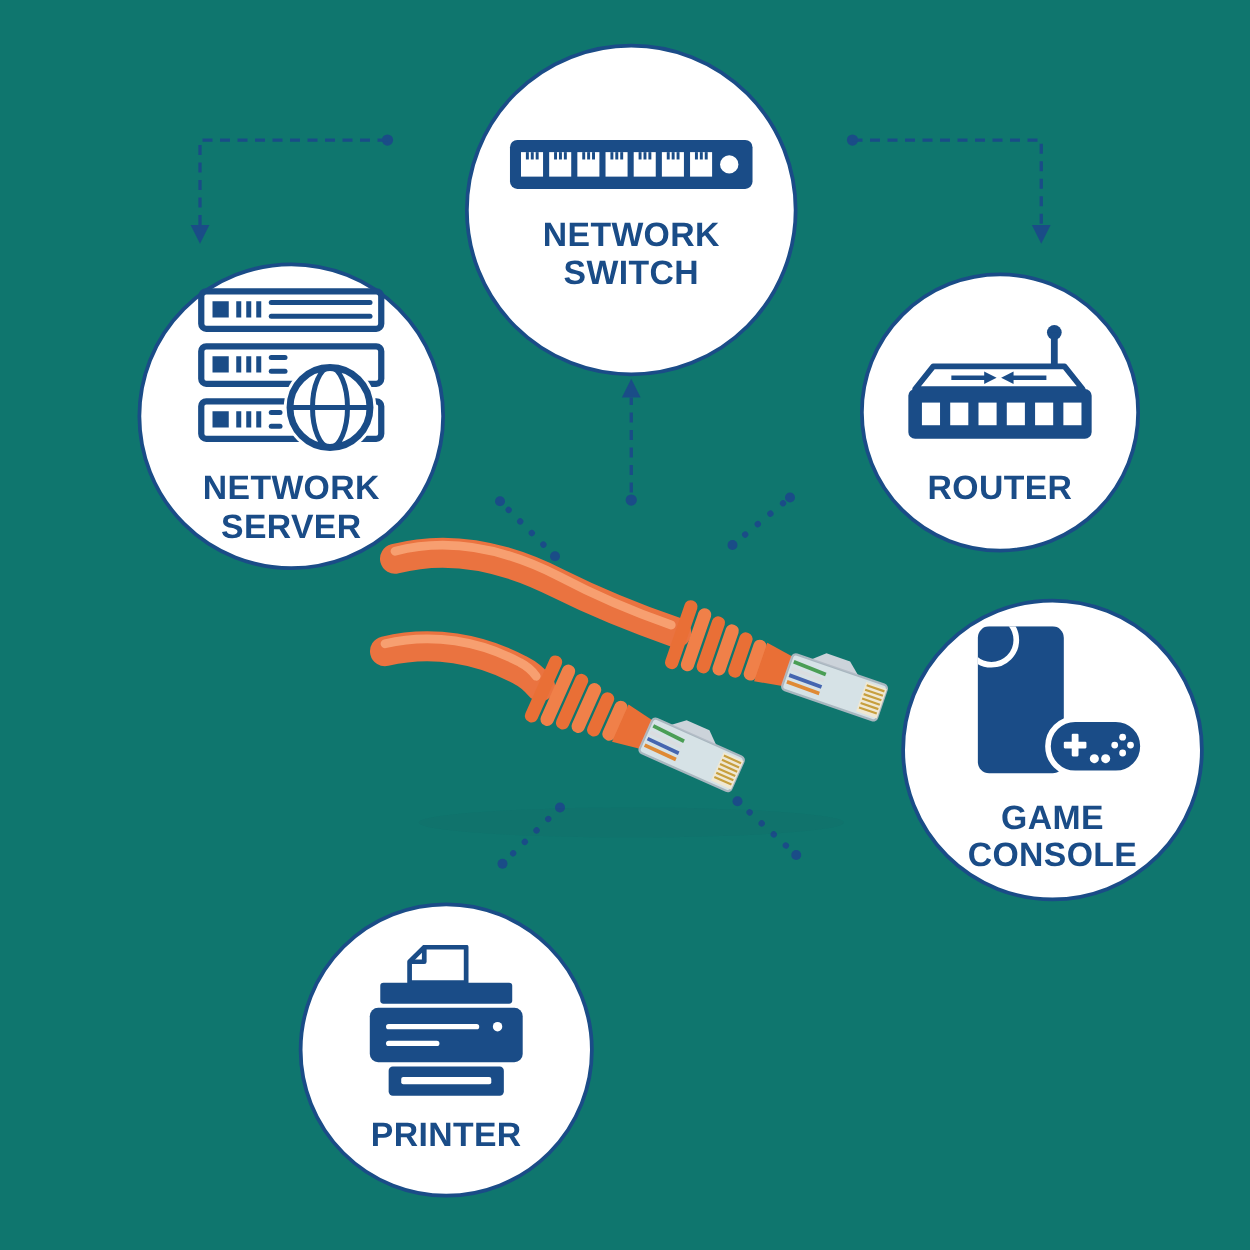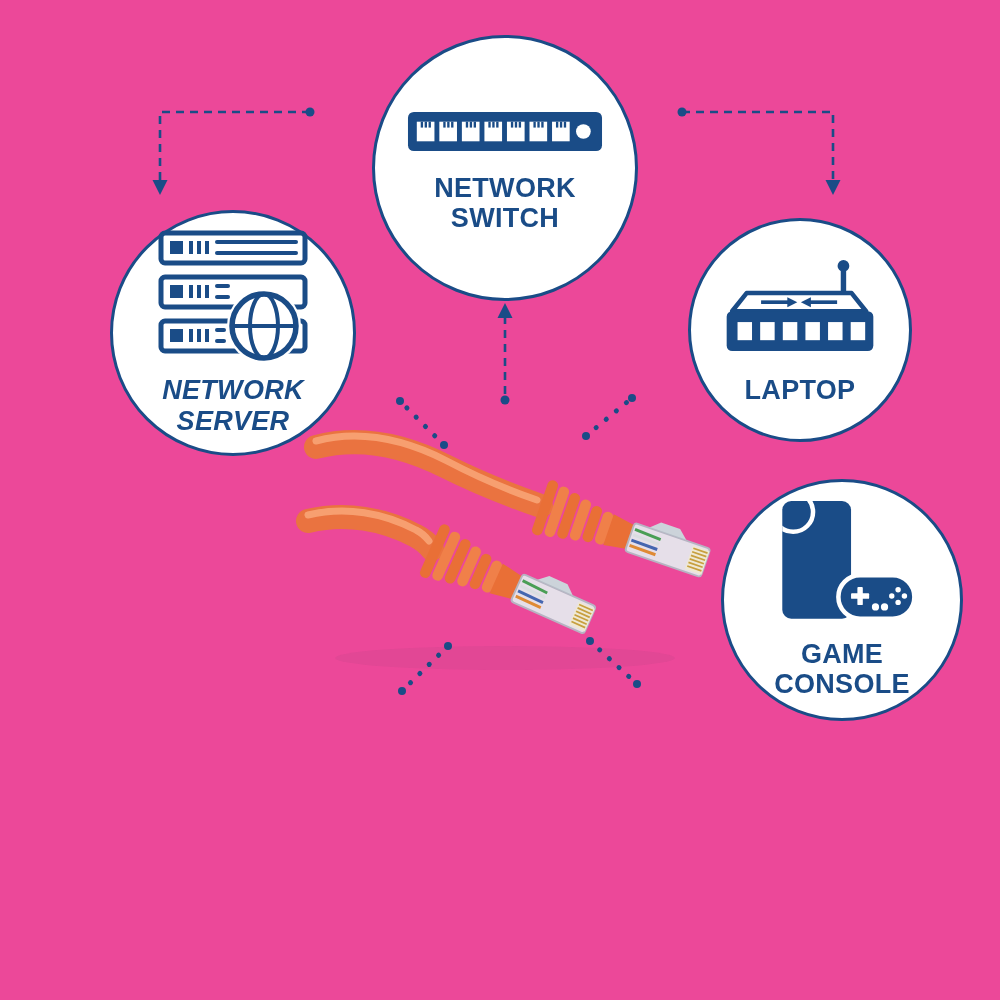--- a/index.html
+++ b/index.html
@@ -1,16 +1,16 @@
 <!DOCTYPE html>
 <html><head>
 <meta charset="utf-8">
 <style>
   html,body{margin:0;padding:0;background:#fff;}
-  #canvas{position:relative;width:1000px;height:1000px;background:#ec4899;overflow:hidden;
+  #canvas{position:relative;width:1000px;height:1000px;background:#0f766e;overflow:hidden;
           font-family:"Liberation Sans",sans-serif;}
   #wires{position:absolute;left:0;top:0;width:1000px;height:1000px;pointer-events:none;}
   .node{position:absolute;box-sizing:border-box;border:3px solid #1a4c87;border-radius:50%;
         background:#fff;display:flex;flex-direction:column;align-items:center;
         justify-content:center;gap:13px;}
   .label{color:#1a4c87;font-weight:bold;font-size:27px;line-height:1.12;text-align:center;
          letter-spacing:.3px;white-space:nowrap;}
   .label.two-line{width:170px;white-space:normal;}
   .navy{fill:#1a4c87;}
   .white{fill:#ffffff;}
@@ -141,21 +141,21 @@
           <rect x="133" y="19" width="2.4" height="6"></rect>
           <rect x="137" y="19" width="2.4" height="6"></rect>
         <rect x="152" y="19" width="2.4" height="6"></rect>
           <rect x="156" y="19" width="2.4" height="6"></rect>
           <rect x="160" y="19" width="2.4" height="6"></rect>
       </g>
     </svg>
     <div class="label two-line">NETWORK SWITCH</div>
   </div>
 
-  <div class="node" style="left:110px;top:210px;width:246px;height:246px;font-style:italic;">
+  <div class="node" style="left:110px;top:210px;width:246px;height:246px;">
     <svg width="150" height="132" viewBox="0 0 150 132">
       <g fill="#ffffff" stroke="#1a4c87" stroke-width="5">
         <rect x="3" y="3" width="144" height="30" rx="4"></rect>
         <rect x="3" y="47" width="144" height="30" rx="4"></rect>
         <rect x="3" y="91" width="144" height="30" rx="4"></rect>
       </g>
       <g class="navy">
         <rect x="12" y="11" width="13" height="13"></rect>
           <rect x="31" y="11" width="4" height="13"></rect>
           <rect x="39" y="11" width="4" height="13"></rect>
@@ -199,21 +199,21 @@
       <rect x="14" y="62" width="162" height="44" rx="6" class="navy"></rect>
       <g class="white">
         <rect x="26" y="74" width="16" height="20"></rect>
           <rect x="51" y="74" width="16" height="20"></rect>
         <rect x="76" y="74" width="16" height="20"></rect>
           <rect x="101" y="74" width="16" height="20"></rect>
         <rect x="126" y="74" width="16" height="20"></rect>
           <rect x="151" y="74" width="16" height="20"></rect>
       </g>
     </svg>
-    <div class="label">LAPTOP</div>
+    <div class="label">ROUTER</div>
   </div>
 
 
   <div class="node" style="left:721px;top:479px;width:242px;height:242px;">
     <svg width="152" height="125" viewBox="0 0 168 138">
       <defs>
           <clipPath id="consoleClip">
             <rect x="18" y="0" width="76" height="130" rx="10"></rect>
           </clipPath>
         </defs>
@@ -227,15 +227,31 @@
           <circle cx="153" cy="105" r="3"></circle>
         <circle cx="139" cy="105" r="3"></circle>
           <circle cx="146" cy="112" r="3"></circle>
         <circle cx="121" cy="117" r="4"></circle>
           <circle cx="131" cy="117" r="4"></circle>
       </g>
     </svg>
     <div class="label two-line">GAME CONSOLE</div>
   </div>
 
+  <div class="node" style="left:239px;top:722px;width:236px;height:236px;">
+    <svg width="126" height="124" viewBox="0 0 150 148">
+      <path d="M54,2 H94 V36 H40 V16 Z" fill="#ffffff" stroke="#1a4c87" stroke-width="4.5" stroke-linejoin="round"></path>
+      <path d="M54,2 V16 H40" fill="none" stroke="#1a4c87" stroke-width="4.5" stroke-linejoin="round"></path>
+      <rect x="12" y="36" width="126" height="20" rx="3" class="navy"></rect>
+      <rect x="2" y="60" width="146" height="52" rx="8" class="navy"></rect>
+      <g stroke="#ffffff" stroke-width="5" stroke-linecap="round">
+        <path d="M20,78 H104"></path>
+          <path d="M20,94 H66"></path>
+      </g>
+      <circle cx="124" cy="78" r="4.5" class="white"></circle>
+      <rect x="20" y="116" width="110" height="28" rx="4" class="navy"></rect>
+      <rect x="32" y="126" width="86" height="7" rx="2" class="white"></rect>
+    </svg>
+    <div class="label">PRINTER</div>
+  </div>
 
 
 </div>
 
 </body></html>

